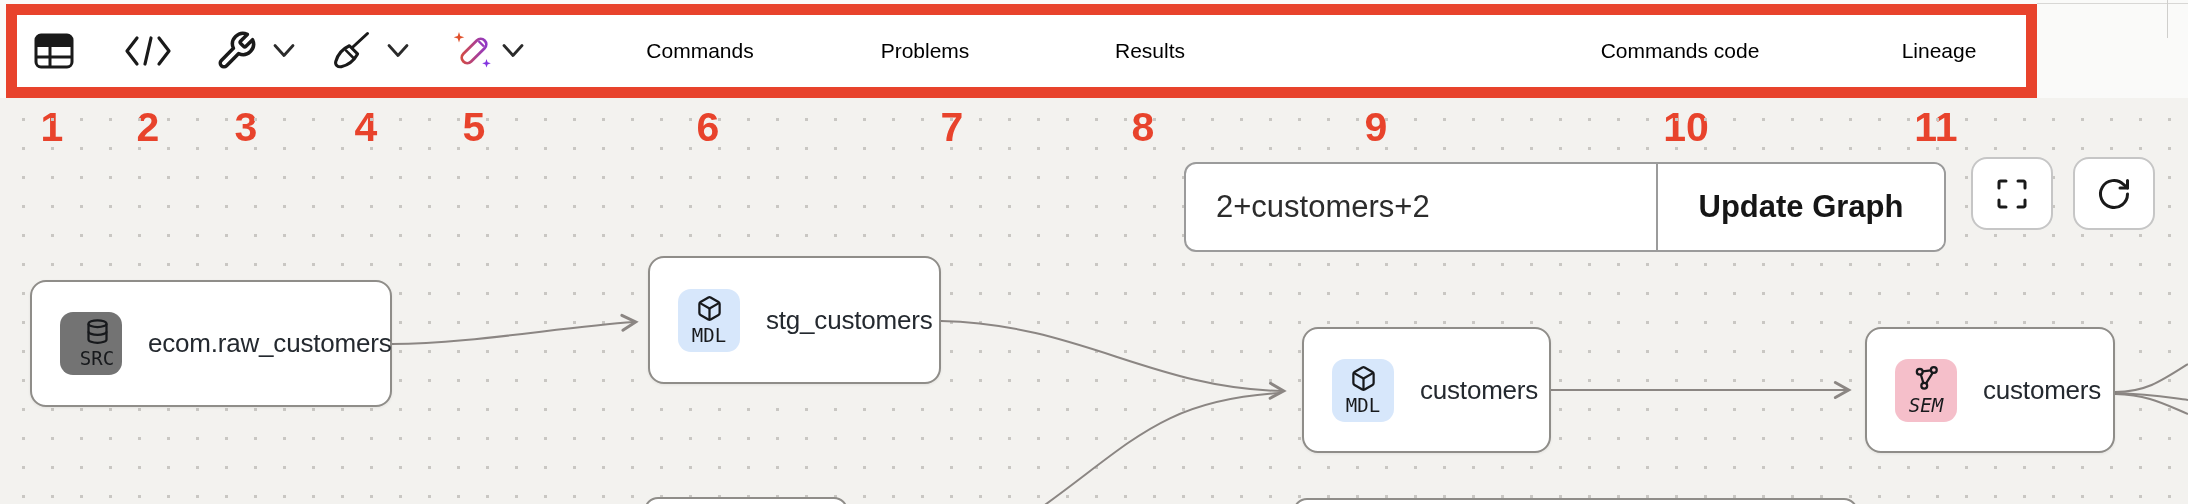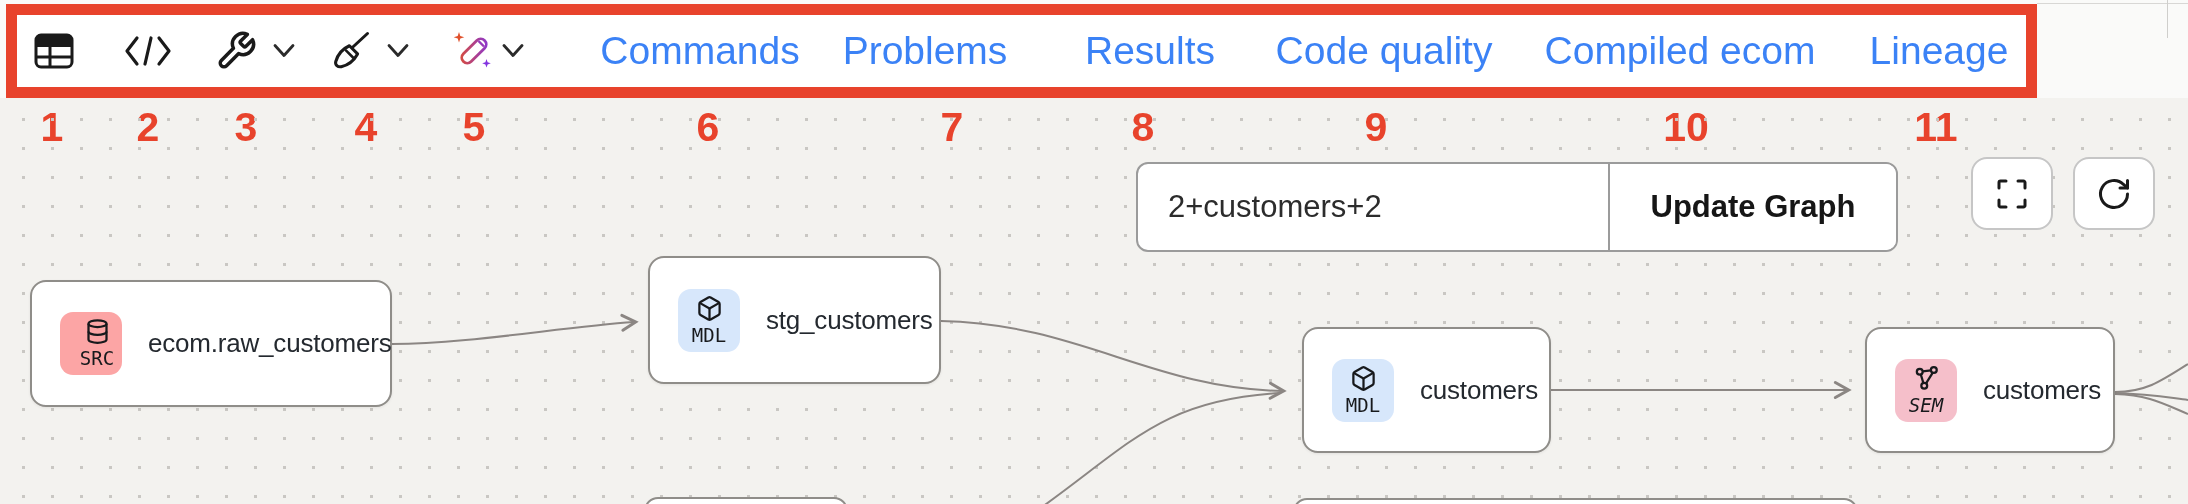--- a/index.html
+++ b/index.html
@@ -9,54 +9,54 @@
 
   
   .chrome-bg{position:absolute;left:0;top:0;width:2188px;height:98px;background:#fafaf9;}
   .top-line{position:absolute;left:2037px;top:3px;width:151px;height:1px;background:#d8d7d5;}
   .right-tick{position:absolute;left:2167px;top:0;width:1px;height:38px;background:#cfcecc;}
   .toolbar-box{position:absolute;left:6px;top:4px;width:2031px;height:94px;
     background:#ffffff;border:11px solid #e8432c;}
   .tb-item{position:absolute;top:50%;}
   .tb-icon{transform:translate(-50%,-50%);display:block;}
   .tab{position:absolute;top:50%;transform:translate(-50%,-50%);
-    font-size:39px;color:#3b82f6;white-space:nowrap;cursor:pointer;}
+    font-size:21px;color:#000000;white-space:nowrap;cursor:pointer;}
 
   
   .mark{position:absolute;top:104px;transform:translateX(-50%);
     font-size:41px;font-weight:bold;color:#e8432c;}
 
   
   .canvas{position:absolute;left:0;top:98px;width:2188px;height:406px;
     background-image:radial-gradient(#c9c7c3 1.5px,transparent 1.6px);
     background-size:29px 29px;background-position:9px 7px;}
   .edges{position:absolute;left:0;top:0;width:2188px;height:504px;pointer-events:none;}
 
   
-  .filter-widget{position:absolute;left:1136px;top:162px;width:762px;height:90px;
+  .filter-widget{position:absolute;left:1184px;top:162px;width:762px;height:90px;
     background:#fff;border:2px solid #9b9b9b;border-radius:12px;display:flex;overflow:hidden;}
   .filter-input{flex:0 0 470px;border:none;outline:none;padding:0 0 0 30px;
     font-family:"Liberation Sans",sans-serif;font-size:31px;color:#2c2c2c;background:transparent;}
   .filter-divider{width:2px;background:#9b9b9b;}
   .update-btn{flex:1;display:flex;align-items:center;justify-content:center;
     font-size:31px;font-weight:bold;color:#161616;background:#fff;border:none;cursor:pointer;
     font-family:"Liberation Sans",sans-serif;text-align:center;}
 
   .sq-btn{position:absolute;top:157px;width:82px;height:73px;background:#fff;
     border:2px solid #c6c6c6;border-radius:16px;display:flex;align-items:center;
     justify-content:center;cursor:pointer;padding:0;}
   .sq-btn.fs{left:1971px;} .sq-btn.rf{left:2073px;}
 
   
   .node{position:absolute;background:#fff;border:2px solid #8f8d89;border-radius:16px;
     display:flex;align-items:center;padding-left:28px;
     box-shadow:0 1px 3px rgba(0,0,0,.07);cursor:pointer;}
   .badge{width:62px;height:63px;border-radius:13px;display:flex;flex-direction:column;
     align-items:center;justify-content:center;flex:0 0 auto;}
-  .badge-src{background:#fca5a5;padding-left:12px;} .badge-mdl{background:#d7e7fb;} .badge-sem{background:#f5bfca;font-style:italic;}
+  .badge-src{background:#737373;padding-left:12px;} .badge-mdl{background:#d7e7fb;} .badge-sem{background:#f5bfca;font-style:italic;}
   .badge-label{font-family:"DejaVu Sans Mono",monospace;font-size:19px;font-weight:500;
     color:#17191c;line-height:1.05;margin-top:4px;}
   .node-name{margin-left:26px;font-size:26px;color:#24292f;letter-spacing:-0.2px;white-space:nowrap;}
   .node-partial{position:absolute;background:#fff;border:2px solid #8f8d89;
     border-radius:14px 14px 0 0;height:40px;}
 </style>
 </head>
 <body>
 
 <div class="screen">
@@ -124,22 +124,21 @@
     </span>
     <span class="tb-item" style="left:496px">
       <svg class="tb-icon" width="24" height="15" viewBox="0 0 24 15">
         <polyline points="3,2 12,12 21,2" fill="none" stroke="#2b2b2b" stroke-width="2.8" stroke-linecap="round" stroke-linejoin="round"></polyline>
       </svg>
     </span>
 
     <span class="tab" style="left:683px">Commands</span>
     <span class="tab" style="left:908px">Problems</span>
     <span class="tab" style="left:1133px">Results</span>
-    <span class="tab" style="left:1367px">Code quality</span>
-    <span class="tab" style="left:1663px">Compiled ecom</span>
+    <span class="tab" style="left:1663px">Commands code</span>
     <span class="tab" style="left:1922px">Lineage</span>
   </div>
 
   <span class="mark" style="left:52px">1</span>
   <span class="mark" style="left:148px">2</span>
   <span class="mark" style="left:246px">3</span>
   <span class="mark" style="left:366px">4</span>
   <span class="mark" style="left:474px">5</span>
   <span class="mark" style="left:708px">6</span>
   <span class="mark" style="left:952px">7</span>

